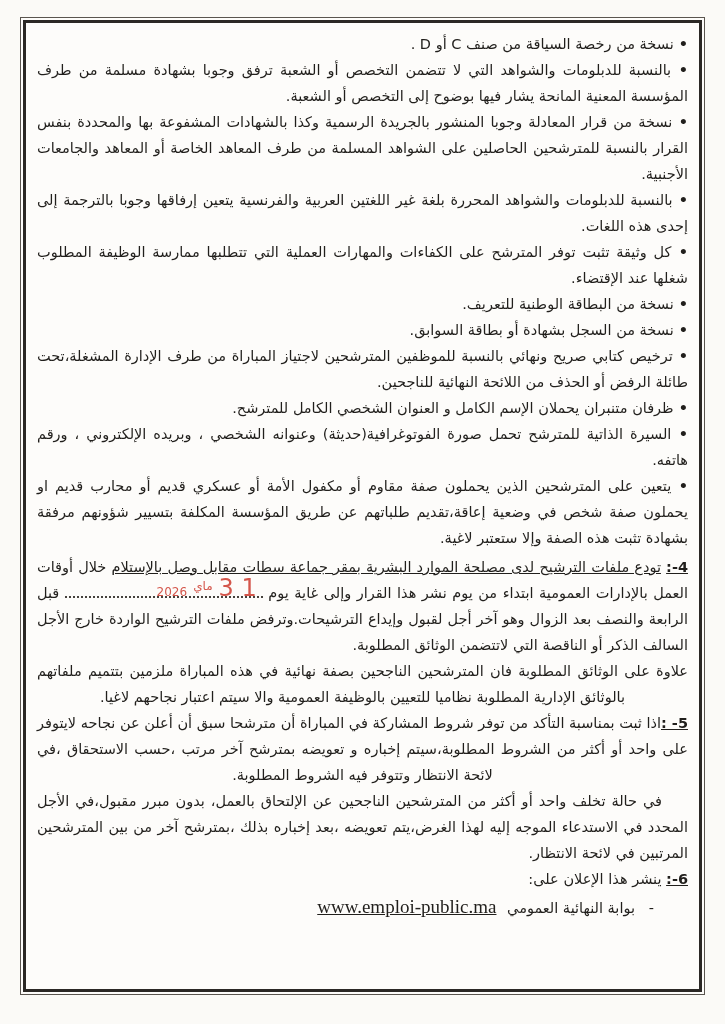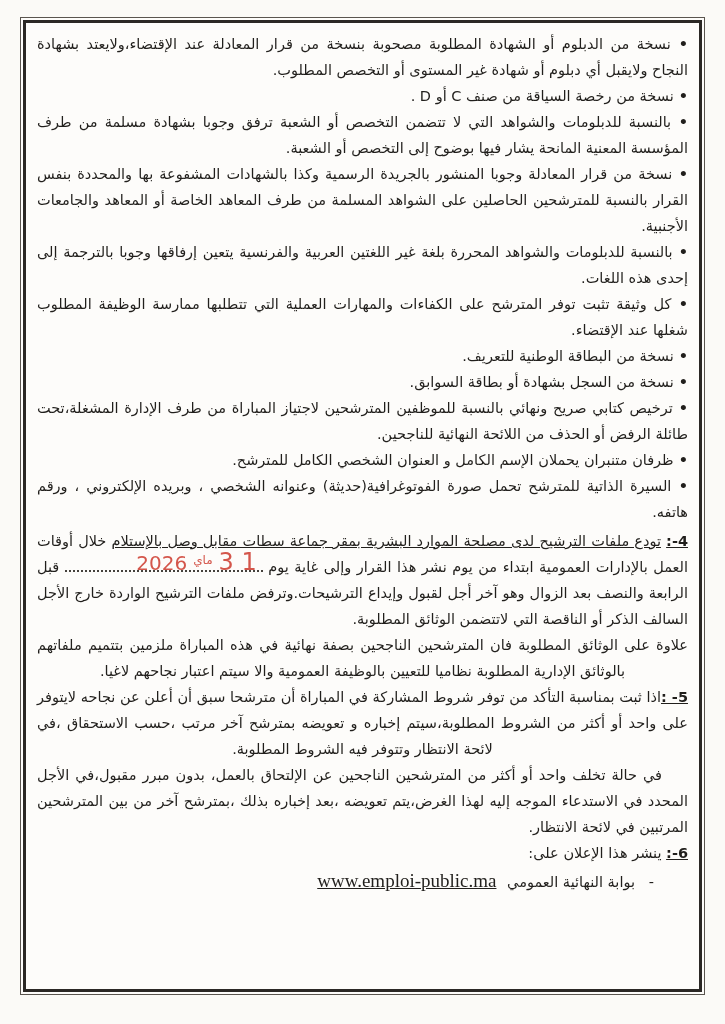--- a/index.html
+++ b/index.html
@@ -55,52 +55,52 @@
   .stamp{
     position:absolute;
     right:6px;
     bottom:-4px;
     white-space:nowrap;
     color:#d4564b;
     line-height:1;
   }
   .stamp .day{font-size:24px;letter-spacing:5px;}
   .stamp .month{font-size:12px;position:relative;top:-6px;margin:0 6px;}
-  .stamp .year{font-size:20px;letter-spacing:1px;}
+  .stamp .year{font-size:12px;letter-spacing:1px;}
   .links{padding-right:34px;margin-top:1px;}
   .link-row{margin:0;line-height:27px;}
   .link-row::before{content:"-\00a0\00a0";}
   .link-label{margin-left:6px;}
   .link-url{
     text-decoration:underline;
     direction:ltr;
     unicode-bidi:embed;
     font-family:"Liberation Serif","DejaVu Serif",serif;
     font-size:19px;
     color:#211f1c;
   }
 </style>
 </head>
 <body>
 
 <div class="frame-outer">
   <div class="frame-inner">
     <div class="doc">
 
-      <p class="bullet">نسخة من الدبلوم أو الشهادة المطلوبة مصحوبة بنسخة من قرار المعادلة عند الإقتضاء،ولايعتد بشهادة النجاح ولايقبل أي دبلوم أو شهادة غير المستوى أو التخصص المطلوب.</p>
       <p class="bullet">نسخة من رخصة السياقة من صنف C أو D .</p>
       <p class="bullet">بالنسبة للدبلومات والشواهد التي لا تتضمن التخصص أو الشعبة ترفق وجوبا بشهادة مسلمة من طرف المؤسسة المعنية المانحة يشار فيها بوضوح إلى التخصص أو الشعبة.</p>
       <p class="bullet">نسخة من قرار المعادلة وجوبا المنشور بالجريدة الرسمية وكذا بالشهادات المشفوعة بها والمحددة بنفس القرار بالنسبة للمترشحين الحاصلين على الشواهد المسلمة من طرف المعاهد الخاصة أو المعاهد والجامعات الأجنبية.</p>
       <p class="bullet">بالنسبة للدبلومات والشواهد المحررة بلغة غير اللغتين العربية والفرنسية يتعين إرفاقها وجوبا بالترجمة إلى إحدى هذه اللغات.</p>
       <p class="bullet">كل وثيقة تثبت توفر المترشح على الكفاءات والمهارات العملية التي تتطلبها ممارسة الوظيفة المطلوب شغلها عند الإقتضاء.</p>
       <p class="bullet">نسخة من البطاقة الوطنية للتعريف.</p>
       <p class="bullet">نسخة من السجل بشهادة أو بطاقة السوابق.</p>
       <p class="bullet">ترخيص كتابي صريح ونهائي بالنسبة للموظفين المترشحين لاجتياز المباراة من طرف الإدارة المشغلة،تحت طائلة الرفض أو الحذف من اللائحة النهائية للناجحين.</p>
       <p class="bullet">ظرفان متنبران يحملان الإسم الكامل و العنوان الشخصي الكامل للمترشح.</p>
       <p class="bullet">السيرة الذاتية للمترشح تحمل صورة الفوتوغرافية(حديثة) وعنوانه الشخصي ، وبريده الإلكتروني ، ورقم هاتفه.</p>
+      <p class="bullet">يتعين على المترشحين الذين يحملون صفة مقاوم أو مكفول الأمة أو عسكري قديم أو محارب قديم او يحملون صفة شخص في وضعية إعاقة،تقديم طلباتهم عن طريق المؤسسة المكلفة بتسيير شؤونهم مرفقة بشهادة تثبت هذه الصفة وإلا ستعتبر لاغية.</p>
 
       <p class="item4">
         <span class="marker">4-:</span>
         <span class="lead-underline">تودع ملفات الترشيح لدى مصلحة الموارد البشرية بمقر جماعة سطات مقابل وصل بالإستلام</span><span> خلال أوقات العمل بالإدارات العمومية ابتداء من يوم نشر هذا القرار وإلى غاية يوم </span><span class="blank-line"><span class="stamp" style="color: rgb(212, 86, 75);"><span class="day">1 3</span><span class="month">ماي</span><span class="year">2026</span></span></span><span> قبل الرابعة والنصف بعد الزوال وهو آخر أجل لقبول وإيداع الترشيحات.وترفض ملفات الترشيح الواردة خارج الأجل السالف الذكر أو الناقصة التي لاتتضمن الوثائق المطلوبة.</span>
       </p>
 
       <p class="center-last">علاوة على الوثائق المطلوبة فان المترشحين الناجحين بصفة نهائية في هذه المباراة ملزمين بتتميم ملفاتهم بالوثائق الإدارية المطلوبة نظاميا للتعيين بالوظيفة العمومية والا سيتم اعتبار نجاحهم لاغيا.</p>
 
       <p class="center-last">
         <span class="marker">5- :</span><span>اذا ثبت بمناسبة التأكد من توفر شروط المشاركة في المباراة أن مترشحا سبق أن أعلن عن نجاحه لايتوفر على واحد أو أكثر من الشروط المطلوبة،سيتم إخباره و تعويضه بمترشح آخر مرتب ،حسب الاستحقاق ،في لائحة الانتظار وتتوفر فيه الشروط المطلوبة.</span>

